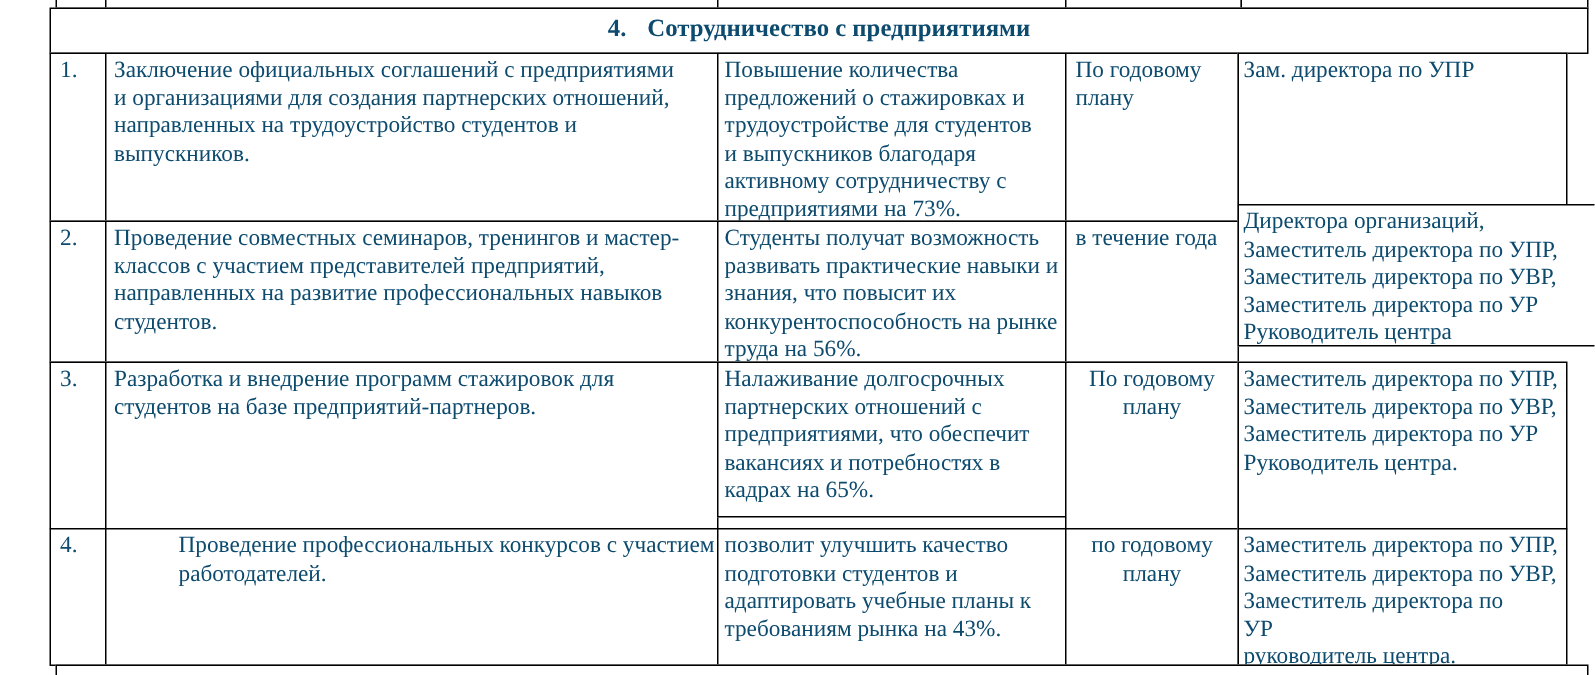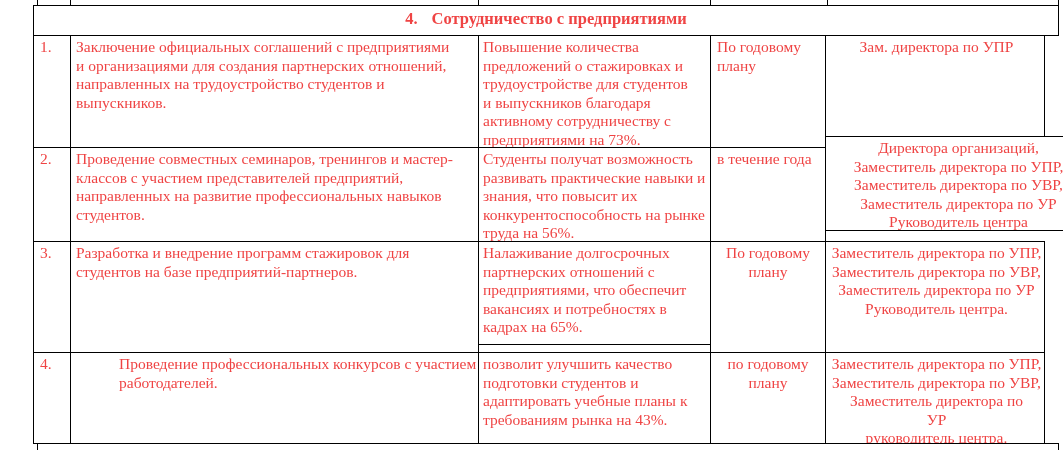--- a/index.html
+++ b/index.html
@@ -15,37 +15,37 @@
     overflow: hidden;
     background: #ffffff;
   }
   .cell {
     position: absolute;
     box-sizing: border-box;
     border: 1px solid #000000;
     background: #ffffff;
     font-size: 15.5px;
     line-height: 18.6px;
-    color: #ef4444;
+    color: #0c4a6e;
     overflow: visible;
   }
   .tline { white-space: nowrap; }
   .header-cell {
     font-weight: bold;
     font-size: 16.5px;
     text-align: center;
     padding-top: 4px;
   }
   .header-cell .sec-num { margin-right: 14px; }
   .num-cell  { padding: 2px 0 0 6px; }
   .act-cell  { padding: 2px 0 0 5px; }
   .res-cell  { padding: 2px 0 0 4px; }
   .tim-cell  { padding: 2px 3px 0 6px; }
   .tim-center { text-align: center; padding-left: 2px; padding-right: 2px; }
-  .resp-cell { padding: 2px 0 0 3px; text-align: center; }
+  .resp-cell { padding: 2px 0 0 3px; }
 </style>
 </head>
 <body>
 
 <div id="doc">
 
   <div class="cell" style="left:37px;  top:-12px; width:34px;  height:18px;"></div>
   <div class="cell" style="left:70px;  top:-12px; width:409px; height:18px;"></div>
   <div class="cell" style="left:478px; top:-12px; width:233px; height:18px;"></div>
   <div class="cell" style="left:710px; top:-12px; width:118px; height:18px;"></div>

